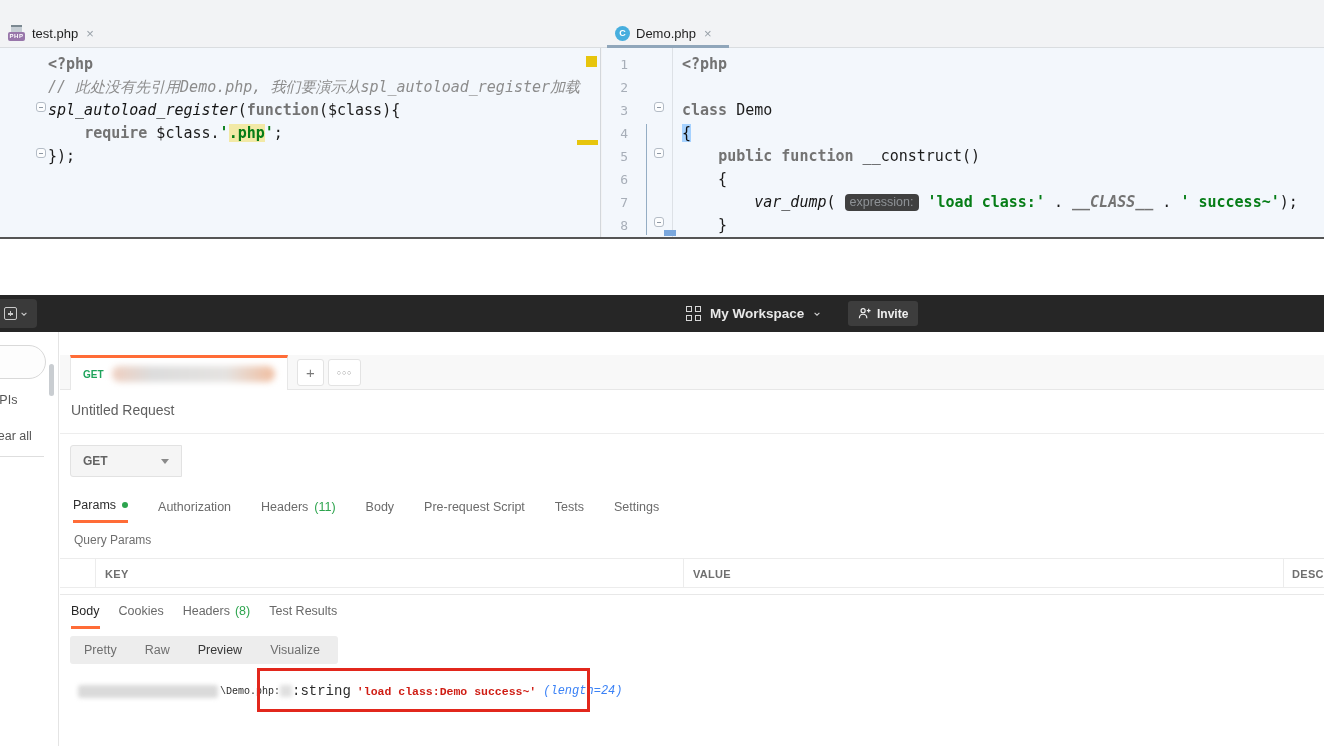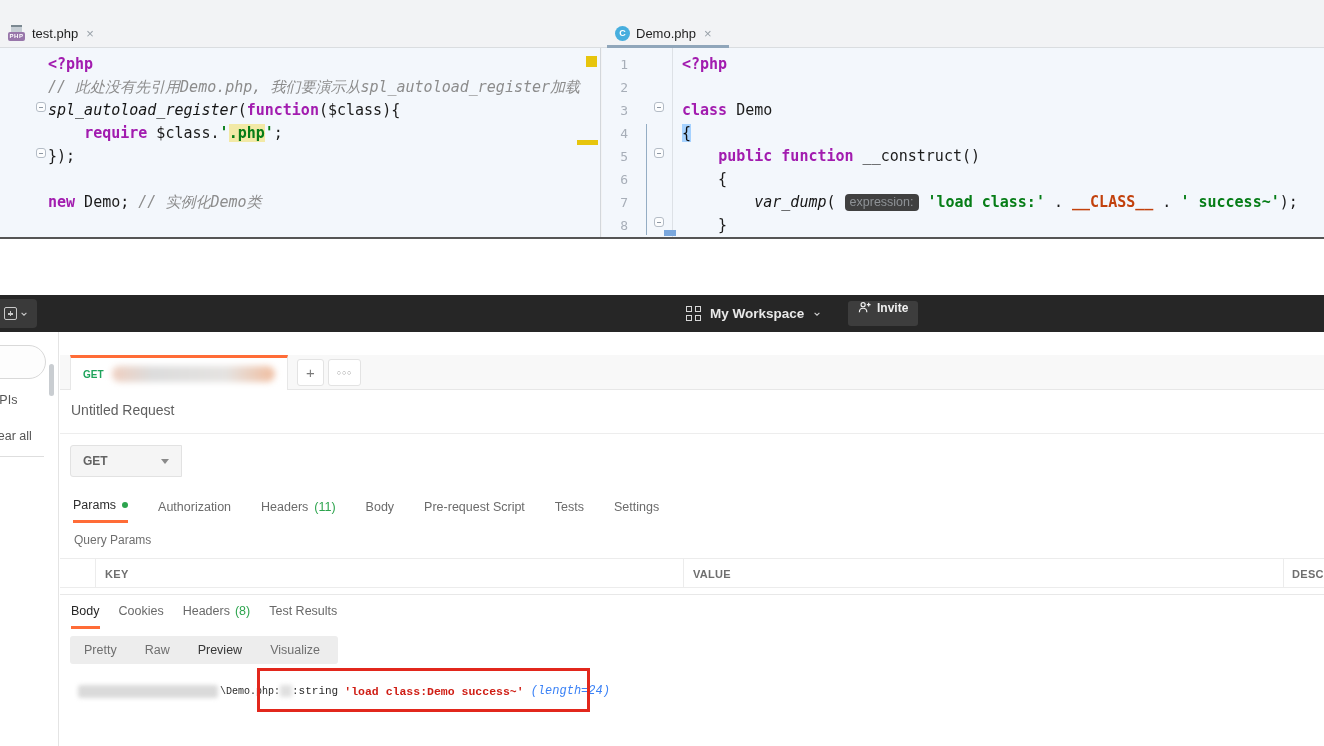--- a/index.html
+++ b/index.html
@@ -22,28 +22,28 @@
   
   .class-icon { width:15px; height:15px; border-radius:50%; background:#47aede; color:#fff; font-size:9px; font-weight:bold; display:flex; align-items:center; justify-content:center; }
 
   .ed { position:absolute; top:48px; bottom:0; background:#f3f7fc; }
   .ed-left { left:0; width:601px; border-right:1px solid #d3d7db; }
   .ed-right { left:602px; right:0; }
   .lines { position:absolute; top:5px; left:48px; right:18px; }
   .ed-right .lines { left:80px; right:4px; }
   .code-line { position:relative; height:23px; line-height:23px; white-space:pre; font-family:"DejaVu Sans Mono","Liberation Mono",monospace; font-size:15px; }
   .ed-left .code-line.hl::before { content:""; position:absolute; left:-48px; right:-18px; top:0; bottom:0; background:#fbf4d3; z-index:-1; }
-  .seg-kw   { color:#a21caf; font-weight:bold; }
+  .seg-kw   { color:#737373; font-weight:bold; }
   .seg-p    { color:#1b1b1b; }
   .seg-cmt  { color:#8c8c8c; font-style:italic; }
   .seg-fni  { color:#151515; font-style:italic; }
   .seg-str  { color:#067d17; font-weight:bold; }
   .seg-hlm  { background:#f2e9a6; color:#067d17; font-weight:bold; }
   .seg-sel  { background:#a6d2ff; color:#0d0d0d; }
-  .seg-magic{ color:#c2410c; font-weight:bold; }
+  .seg-magic{ color:#737373; font-weight:bold; font-style:italic; }
   .seg-hint { display:inline-block; background:#404040; color:#8e9296; border-radius:4px; padding:0 5px;
               font-family:"Liberation Sans",sans-serif; font-size:12.5px; font-style:normal; font-weight:normal; line-height:17px; vertical-align:1px; }
   
   .gutter-nums { position:absolute; top:5px; left:4px; width:22px; text-align:right; }
   .gut-num { height:23px; line-height:23px; font-family:"DejaVu Sans Mono",monospace; font-size:13px; color:#a7aeb8; }
   .gut-sep { position:absolute; left:70px; top:0; bottom:0; width:1px; background:#dde1e6; }
   .fold-mark { position:absolute; width:10px; height:10px; border:1px solid #b4bcc6; border-radius:3px; background:#fcfdfe; }
   .fold-mark::after { content:""; position:absolute; left:2px; right:2px; top:4px; height:1px; background:#8d97a3; }
   .fold-line { position:absolute; left:44px; top:76px; bottom:2px; width:1px; background:#94adc4; }
   .stripe-sq { position:absolute; left:586px; top:8px; width:11px; height:11px; background:#e7c50d; }
@@ -53,21 +53,21 @@
   
   .pm-header { position:absolute; left:0; top:295px; width:1324px; height:37px; background:#262626; }
   .newtab-btn { position:absolute; left:0; top:4px; width:37px; height:29px; background:#3a3a3a; border-radius:0 4px 4px 0; display:flex; align-items:center; justify-content:flex-start; padding-left:4px; gap:3px; cursor:pointer; }
   .newtab-glyph { position:relative; width:13px; height:13px; border:1.5px solid #c9c9c9; border-radius:2px; }
   .newtab-glyph::after { content:""; position:absolute; left:3px; top:5px; width:5px; height:1.5px; background:#c9c9c9; }
   .newtab-glyph::before { content:""; position:absolute; left:4.8px; top:3.2px; width:1.5px; height:5px; background:#c9c9c9; }
   .chev { width:8px; height:8px; }
   .ws { position:absolute; left:686px; top:0; height:37px; display:flex; align-items:center; gap:9px; color:#e8e8e8; font-size:13.5px; font-weight:bold; cursor:pointer;justify-content:center; }
   .grid-icon { width:15px; height:15px; display:grid; grid-template-columns:6px 6px; grid-template-rows:6px 6px; gap:3px; }
   .grid-icon i { border:1.5px solid #d6d6d6; display:block; }
-  .invite-btn { position:absolute; left:848px; top:6px; height:25px; padding:0 10px; background:#3d3d3d; border-radius:3px; display:flex; align-items:flex-start; gap:6px; color:#f0f0f0; font-size:12px; font-weight:bold; cursor:pointer; }
+  .invite-btn { position:absolute; left:848px; top:6px; height:25px; padding:0 10px; background:#3d3d3d; border-radius:3px; display:flex; align-items:center; gap:6px; color:#f0f0f0; font-size:12px; font-weight:bold; cursor:pointer; }
 
   
   .pm-sidebar { position:absolute; left:0; top:332px; width:59px; bottom:0; background:#fff; border-right:1px solid #e4e4e4; overflow:hidden; }
   .sb-pill { position:absolute; left:-36px; top:13px; width:82px; height:34px; border:1px solid #d9d9d9; border-radius:17px; background:#fdfdfd; }
   .sb-apis { position:absolute; left:-9px; top:61px; font-size:12.5px; color:#555; }
   .sb-clear { position:absolute; left:-14px; top:97px; font-size:12.5px; color:#555; }
   .sb-div { position:absolute; left:0; top:124px; width:44px; height:1px; background:#dedede; }
   .sb-scroll { position:absolute; right:4px; top:32px; width:5px; height:32px; background:#c9cdd1; border-radius:3px; }
 
   
@@ -98,21 +98,21 @@
   .resp-tabs { position:absolute; left:11px; top:263px; display:flex; gap:19px; font-size:12.5px; color:#696969; }
   .resp-tabs .rt2 { padding:9px 0 8px 0; cursor:pointer; display:flex; gap:5px; }
   .resp-tabs .rt2.active { color:#262626; border-bottom:3px solid #ff6c37; }
   .segmented { position:absolute; left:10px; top:304px; width:268px; height:28px; background:#ededed; border-radius:3px; display:flex; align-items:center; font-size:12.5px; color:#6f6f6f; }
   .segmented .vm { padding:0 14px; cursor:pointer; }
   .segmented .vm.sel { color:#373737; }
   .resp-line { position:absolute; left:18px; top:349px; height:20px; display:flex; align-items:center; font-family:"Liberation Mono",monospace; color:#2b2b2b; }
   .path-redact { width:140px; height:13px; background:#dadada; border-radius:3px; filter:blur(2px); }
   .file-ref { font-size:10px; margin-left:2px; }
   .mini-redact { width:12px; height:12px; background:#e0e0e0; filter:blur(2px); }
-  .type-label { font-size:11px; }
+  .type-label { font-size:14px; }
   .str-val { font-size:11.5px; font-weight:bold; color:#cf1d14; margin:0 7px 0 6px; }
   .len-label { font-size:12px; font-style:italic; color:#3b82f6; }
   .red-box { position:absolute; left:197px; top:336px; width:333px; height:44px; border:3px solid #e2271c; pointer-events:none; }
 </style>
 </head>
 <body>
 
 <div class="stage">
 
   <div class="ide">
@@ -134,21 +134,20 @@
     </div>
 
     <div class="ed ed-left">
       <div class="lines">
           <div class="code-line"><span class="seg-kw">&lt;?php</span></div>
           <div class="code-line"><span class="seg-cmt">// 此处没有先引用Demo.php, 我们要演示从spl_autoload_register加载</span></div>
           <div class="code-line"><span class="seg-fni">spl_autoload_register</span><span class="seg-p">(</span><span class="seg-kw">function</span><span class="seg-p">($class){</span></div>
           <div class="code-line"><span class="seg-p">    </span><span class="seg-kw">require</span><span class="seg-p"> $class.</span><span class="seg-str">'</span><span class="seg-hlm">.php</span><span class="seg-str">'</span><span class="seg-p">;</span></div>
           <div class="code-line"><span class="seg-p">});</span></div>
           <div class="code-line"></div>
-          <div class="code-line hl"><span class="seg-kw">new</span><span class="seg-p"> Demo; </span><span class="seg-cmt">// 实例化Demo类</span></div>
           <div class="code-line"></div>
         </div>
       <div class="fold-mark" style="left:36px; top:54px;"></div>
       <div class="fold-mark" style="left:36px; top:100px;"></div>
       <div class="stripe-sq"></div>
       <div class="stripe-line"></div>
     </div>
 
     <div class="ed ed-right">
       <div class="gutter-nums">

